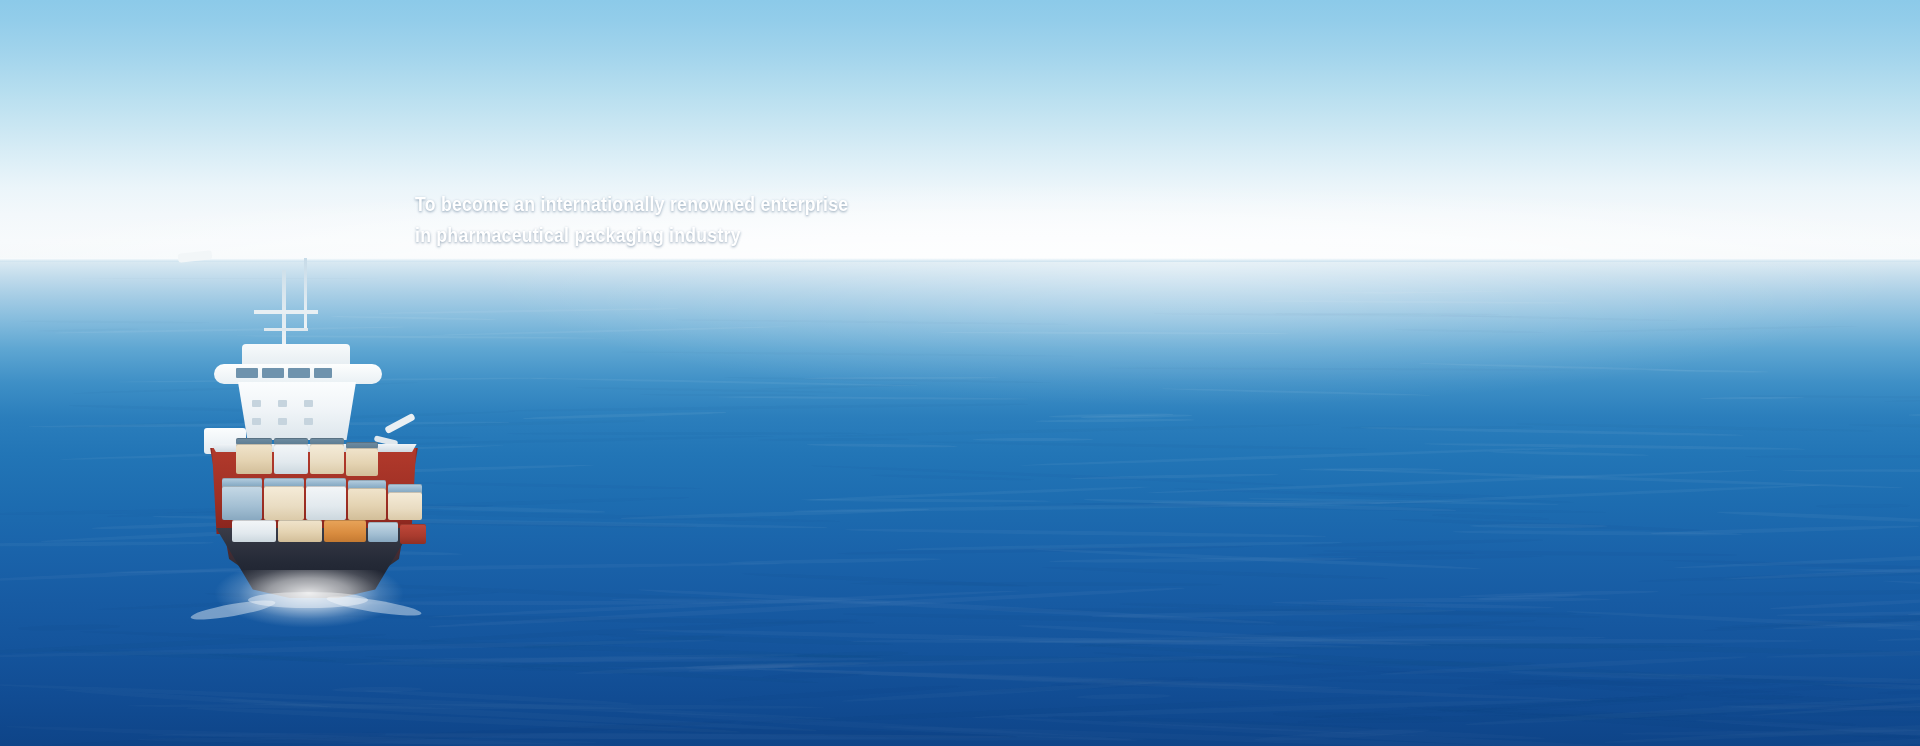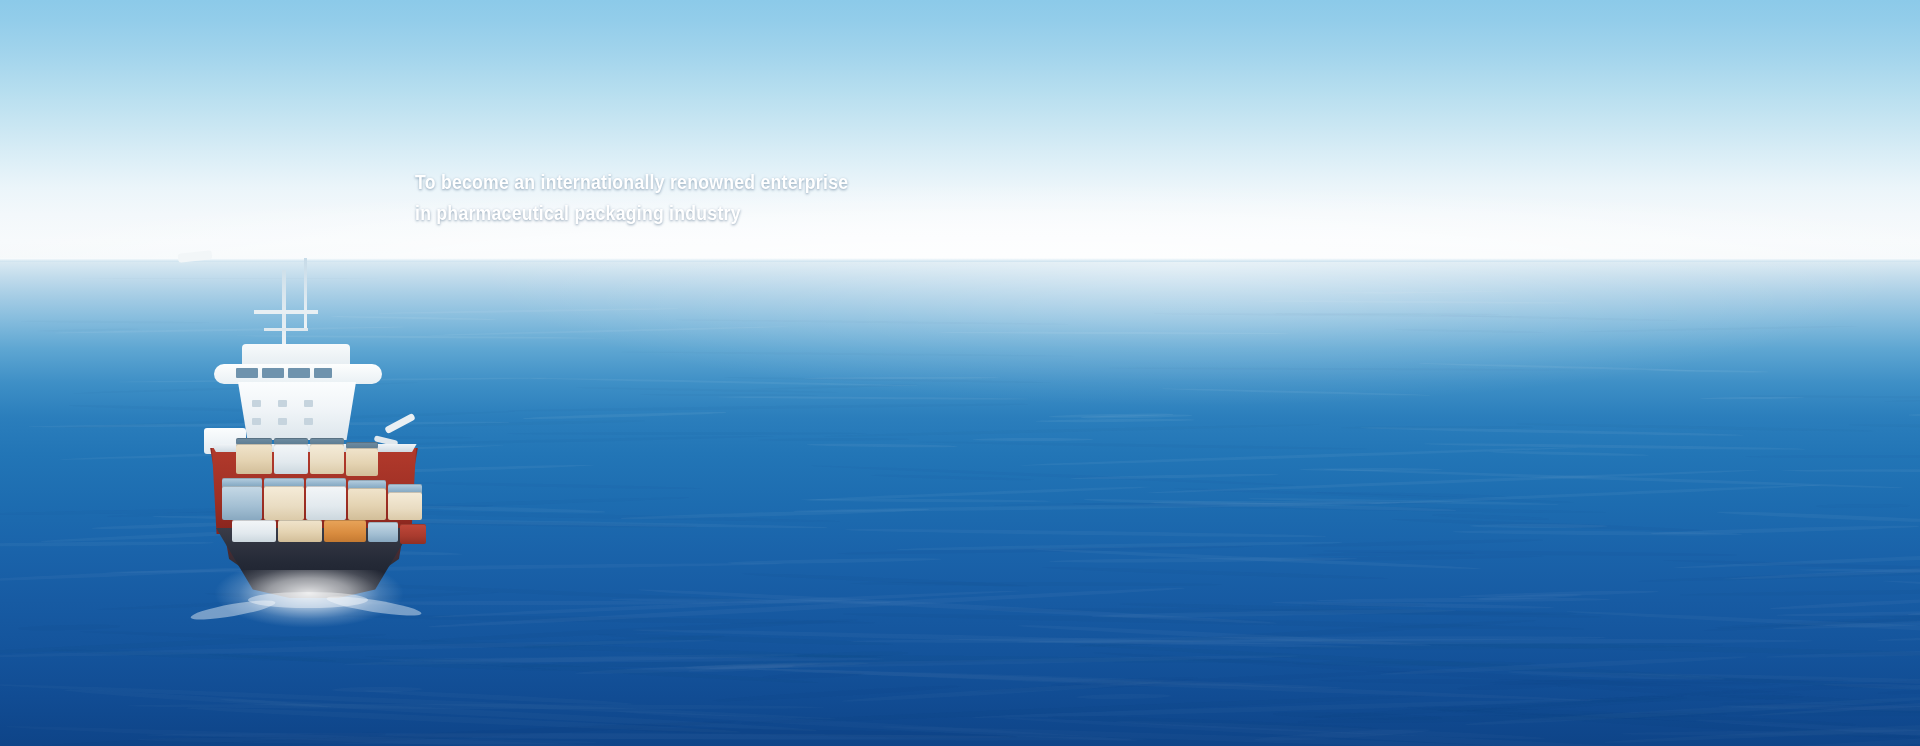--- a/index.html
+++ b/index.html
@@ -189,21 +189,21 @@
     line-height:74px;
     letter-spacing:2px;
     color:#1d6cb4;
     -webkit-text-stroke:6px #ffffff;
     paint-order:stroke fill;
     text-shadow:0 2px 4px rgba(255,255,255,0.55);
     white-space:nowrap;
   }
   .cn-line.second{ margin-top:4px; }
 
-  .en-wrap{ margin-top:6px; }
+  .en-wrap{ margin-top:28px; }
   .en-line{
     font-family:"Liberation Sans",sans-serif;
     font-weight:bold;
     font-size:21px;
     line-height:31px;
     letter-spacing:0.3px;
     color:#ffffff;
     transform:scaleX(0.84);
     transform-origin:left center;
     white-space:nowrap;

